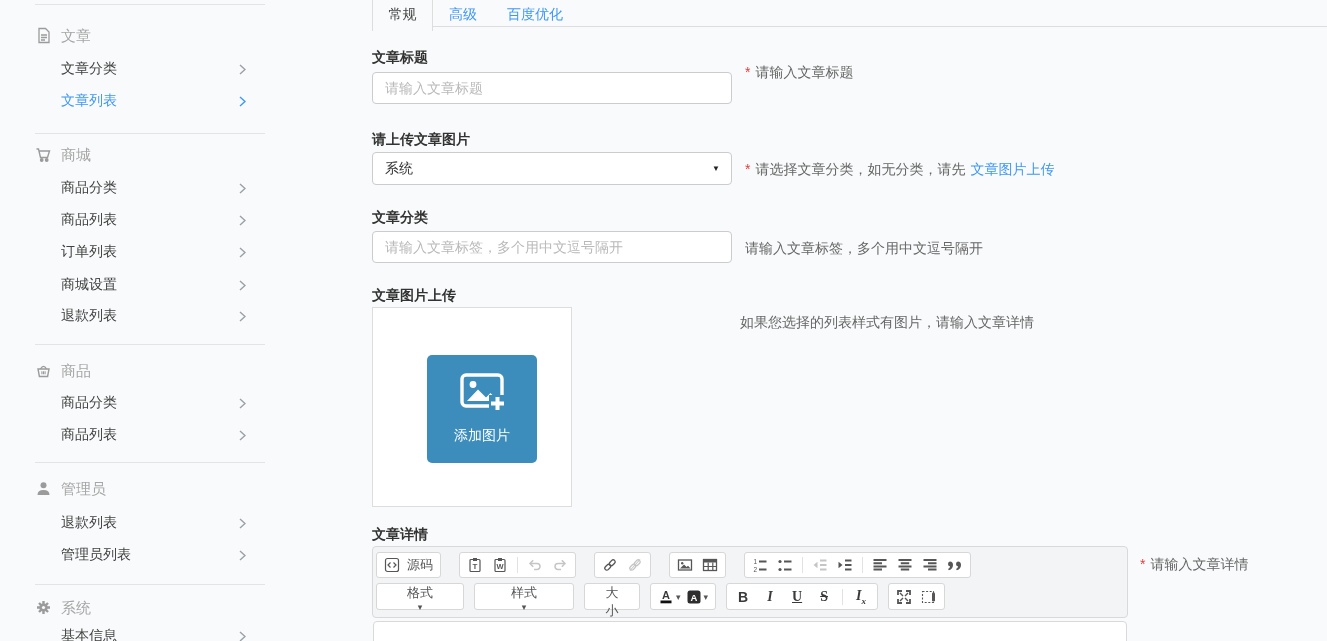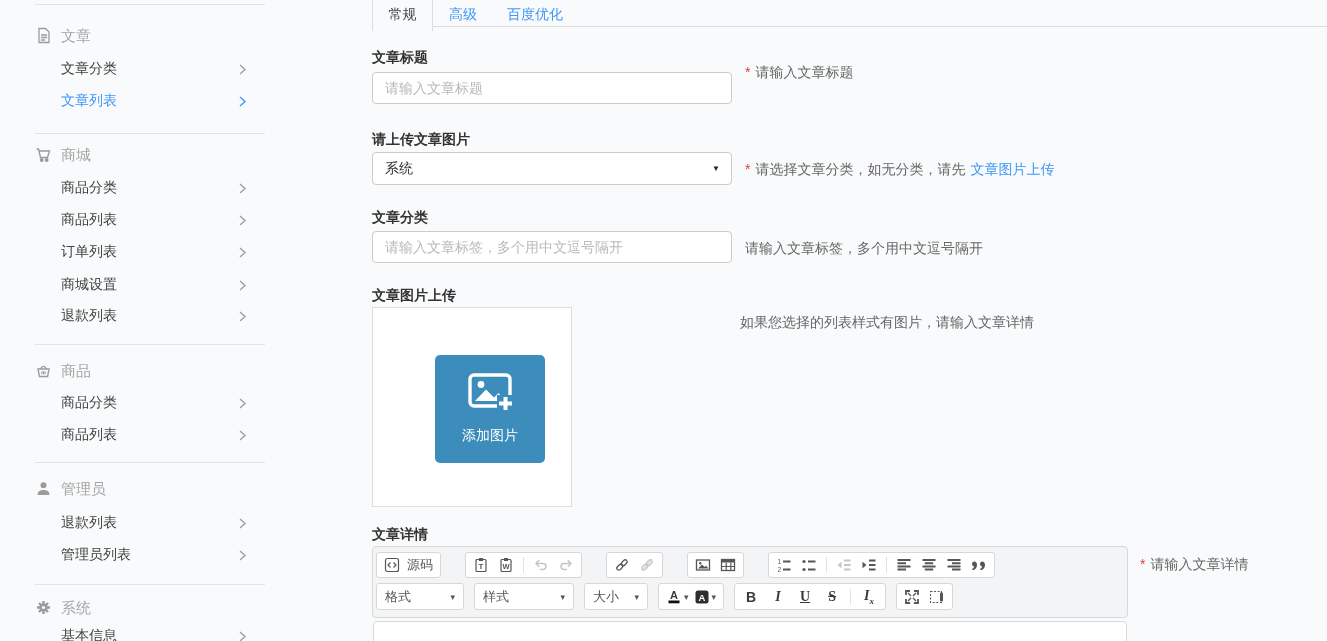--- a/index.html
+++ b/index.html
@@ -29,37 +29,37 @@
     background:#fff; font-size:14px; color:#333; padding:0 12px; font-family:inherit; outline:none; }
   .finput::placeholder { color:#b9b9b9; }
   .selectbox { position:absolute; left:372px; width:360px; height:33px; border:1px solid #ccc; border-radius:4px;
     background:#fff; font-size:14px; color:#333; display:flex; align-items:center; padding:0 12px; cursor:pointer; }
   .selectbox .caret { position:absolute; right:11px; font-size:8px; color:#222; }
   .fnote { position:absolute; font-size:14px; color:#666; line-height:16px; white-space:nowrap; }
   .req { color:#e03c3c; margin-right:5px; }
   .fnote a { color:#3e97f7; text-decoration:none; margin-left:5px; cursor:pointer; }
   
   .upload-box { position:absolute; left:372px; top:307px; width:200px; height:200px; background:#fff; border:1px solid #ddd; }
-  .upload-btn { position:absolute; left:62px; top:47px; width:110px; height:108px; background:#3c8dbc; border-radius:5px; cursor:pointer;text-decoration:underline; }
+  .upload-btn { position:absolute; left:54px; top:47px; width:110px; height:108px; background:#3c8dbc; border-radius:5px; cursor:pointer;text-decoration:underline; }
   .upload-btn svg { position:absolute; left:50%; top:17px; transform:translateX(-50%); }
   .upload-btn .txt { position:absolute; left:0; right:0; top:72px; text-align:center; color:#fff; font-size:14px; }
   
   .ed-toolbar { position:absolute; left:372px; top:546px; width:756px; height:72px; background:#f3f4f5;
     border:1px solid #d9d9d9; border-radius:4px; padding:5px 0 0 3px; }
-  .ed-row { display:flex; align-items:center; gap:24px; margin-bottom:5px; }
+  .ed-row { display:flex; align-items:center; gap:18px; margin-bottom:5px; }
   .ed-row.r2 { gap:10px; }
   .tgroup { display:inline-flex; align-items:center; height:26px; background:#fff; border:1px solid #d7d7d7;
     border-radius:3px; padding:0 7px; gap:9px; }
   .tbtn { width:16px; height:16px; color:#565656; cursor:pointer; display:flex; align-items:center; justify-content:center; }
   .tbtn.dis { color:#c5c5c5; cursor:default; }
   .tbtn svg { width:16px; height:16px; display:block; }
   .tsep { width:1px; height:16px; background:#e2e2e2; }
   .src-label { font-size:13px; color:#555; margin-left:-2px; cursor:pointer; }
   .combo { display:inline-flex; align-items:center; justify-content:space-between; height:27px; background:#fff;
-    border:1px solid #d7d7d7; border-radius:3px; padding:0 8px; font-size:13px; color:#555; cursor:pointer; }
+    border:1px solid #d7d7d7; border-radius:3px; padding:0 21px; font-size:13px; color:#555; cursor:pointer;flex-direction:column; }
   .combo .caret { font-size:9px; color:#555; }
   .letterbtn { font-size:14px; color:#3a3a3a; cursor:pointer; width:18px; text-align:center;
     font-family:"Liberation Serif", serif; }
   .ed-content { position:absolute; left:373px; top:621px; width:754px; height:60px; background:#fff;
     border:1px solid #d9d9d9; border-radius:4px; }
   .colorbtn { display:flex; align-items:center; gap:2px; cursor:pointer; }
   .colorbtn .caret { font-size:9px; color:#555; }
 </style>
 </head>
 <body>
@@ -396,21 +396,21 @@
 
   <div class="ed-row r2">
     <div class="combo" style="width:88px">
       <span>格式</span>
       <span class="caret">▾</span>
     </div>
     <div class="combo" style="width:100px">
       <span>样式</span>
       <span class="caret">▾</span>
     </div>
-    <div class="combo" style="width:64px">
+    <div class="combo" style="width:56px">
       <span>大小</span>
       <span class="caret">▾</span>
     </div>
     <div class="tgroup" style="height:27px; gap:5px">
       <span class="colorbtn">
         <svg width="16" height="16" viewBox="0 0 16 16">
             <text x="8" y="10" font-size="11" font-weight="bold" text-anchor="middle" fill="#3a3a3a" font-family="inherit">A</text>
             <rect x="2.5" y="11.5" width="11" height="2.8" fill="#111"></rect>
           </svg>
         <span class="caret">▾</span>

